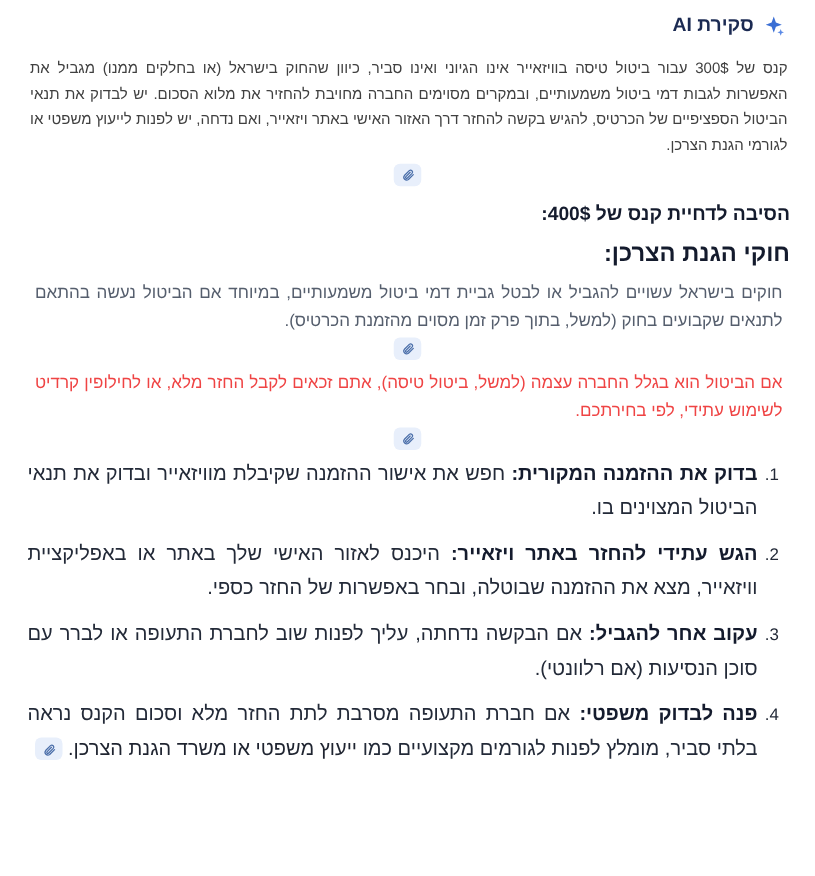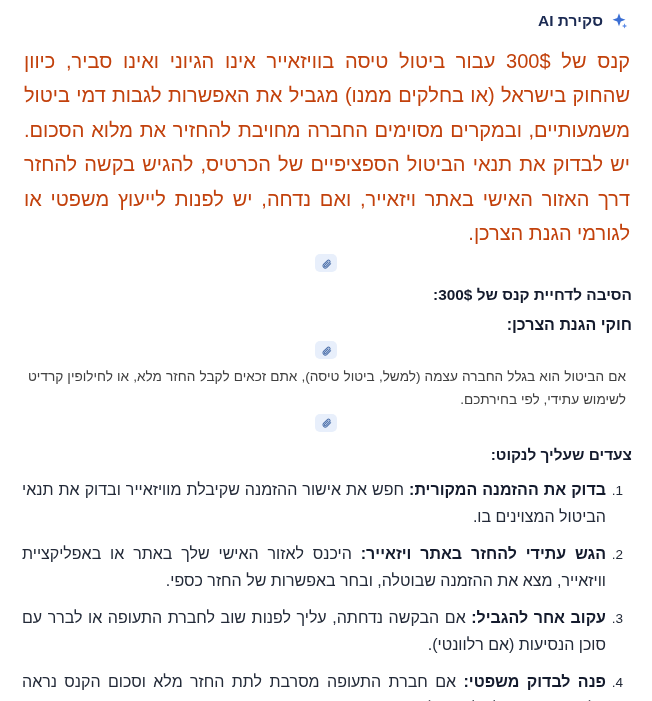--- a/index.html
+++ b/index.html
@@ -37,25 +37,25 @@
     letter-spacing: 0;
   }
   .spark-icon {
     display: inline-block;
     width: 18px;
     height: 18px;
     line-height: 0;
   }
   
   .para {
-    font-size: 20px;
+    font-size: 12px;
     line-height: 1.72;
     text-align: justify;
     text-align-last: right;
-    color: #c2410c;
+    color: #404040;
     margin: 0 0 4px 0;
   }
   .para.lead {
     padding: 0 4px 0 6px;
   }
   .para .money { direction: ltr; unicode-bidi: embed; }
 
   
   .clip-line {
     display: flex;
@@ -90,30 +90,30 @@
 
   
   h2.sec-title {
     font-size: 15.4px;
     font-weight: bold;
     color: #141b2d;
     margin: 14px 2px 12px 0;
     text-align: right;
   }
   h3.sub-title {
-    font-size: 16px;
+    font-size: 19px;
     font-weight: bold;
     color: #141b2d;
     margin: 10px 2px 7px 0;
     text-align: right;
   }
   .sub-body {
     font-size: 13.6px;
     line-height: 1.7;
-    color: #404040;
+    color: #ef4444;
     text-align: justify;
     text-align-last: right;
     margin: 0 8px 0 10px;
   }
   .sub-body.muted { color: #555e6d; }
 
   
   ol.steps {
     margin: 6px 0 0 0;
     padding: 0 26px 0 4px;
@@ -159,41 +159,41 @@
   <p class="para lead"><span>קנס של </span><span class="money">300$</span><span> עבור ביטול טיסה בוויזאייר אינו הגיוני ואינו סביר, כיוון שהחוק בישראל (או בחלקים ממנו) מגביל את האפשרות לגבות דמי ביטול משמעותיים, ובמקרים מסוימים החברה מחויבת להחזיר את מלוא הסכום. יש לבדוק את תנאי הביטול הספציפיים של הכרטיס, להגיש בקשה להחזר דרך האזור האישי באתר ויזאייר, ואם נדחה, יש לפנות לייעוץ משפטי או לגורמי הגנת הצרכן.</span></p>
 
   <div class="clip-line">
     <span class="clip-chip">
       <svg width="11" height="11" viewBox="0 0 24 24" fill="none" stroke="#4a6ea9" stroke-width="2.2" stroke-linecap="round" stroke-linejoin="round" aria-hidden="true">
         <path d="M21 12.5 L12.5 21 a5 5 0 0 1-7-7 L14 5.5 a3.4 3.4 0 0 1 4.8 4.8 L10.3 18.8 a1.8 1.8 0 0 1-2.5-2.5 L15.6 8.4"></path>
       </svg>
     </span>
   </div>
 
-  <h2 class="sec-title">הסיבה לדחיית קנס של 300$:</h2>
+  <h2 class="sec-title">הסיבה לדחיית קנס של 400$:</h2>
 
   <h3 class="sub-title">חוקי הגנת הצרכן:</h3>
+  <p class="sub-body muted">חוקים בישראל עשויים להגביל או לבטל גביית דמי ביטול משמעותיים, במיוחד אם הביטול נעשה בהתאם לתנאים שקבועים בחוק (למשל, בתוך פרק זמן מסוים מהזמנת הכרטיס).</p>
   <div class="clip-line">
     <span class="clip-chip">
       <svg width="11" height="11" viewBox="0 0 24 24" fill="none" stroke="#4a6ea9" stroke-width="2.2" stroke-linecap="round" stroke-linejoin="round" aria-hidden="true">
         <path d="M21 12.5 L12.5 21 a5 5 0 0 1-7-7 L14 5.5 a3.4 3.4 0 0 1 4.8 4.8 L10.3 18.8 a1.8 1.8 0 0 1-2.5-2.5 L15.6 8.4"></path>
       </svg>
     </span>
   </div>
 
   <p class="sub-body">אם הביטול הוא בגלל החברה עצמה (למשל, ביטול טיסה), אתם זכאים לקבל החזר מלא, או לחילופין קרדיט לשימוש עתידי, לפי בחירתכם.</p>
   <div class="clip-line">
     <span class="clip-chip">
       <svg width="11" height="11" viewBox="0 0 24 24" fill="none" stroke="#4a6ea9" stroke-width="2.2" stroke-linecap="round" stroke-linejoin="round" aria-hidden="true">
         <path d="M21 12.5 L12.5 21 a5 5 0 0 1-7-7 L14 5.5 a3.4 3.4 0 0 1 4.8 4.8 L10.3 18.8 a1.8 1.8 0 0 1-2.5-2.5 L15.6 8.4"></path>
       </svg>
     </span>
   </div>
 
-  <h2 class="sec-title">צעדים שעליך לנקוט:</h2>
 
   <ol class="steps">
     <li><span class="step-lead">בדוק את ההזמנה המקורית:</span><span> חפש את אישור ההזמנה שקיבלת מוויזאייר ובדוק את תנאי הביטול המצוינים בו.</span></li>
     <li><span class="step-lead">הגש עתידי להחזר באתר ויזאייר:</span><span> היכנס לאזור האישי שלך באתר או באפליקציית וויזאייר, מצא את ההזמנה שבוטלה, ובחר באפשרות של החזר כספי.</span></li>
     <li><span class="step-lead">עקוב אחר להגביל:</span><span> אם הבקשה נדחתה, עליך לפנות שוב לחברת התעופה או לברר עם סוכן הנסיעות (אם רלוונטי).</span></li>
     <li><span class="step-lead">פנה לבדוק משפטי:</span><span> אם חברת התעופה מסרבת לתת החזר מלא וסכום הקנס נראה בלתי סביר, מומלץ לפנות לגורמים מקצועיים כמו </span><span class="ext-link">ייעוץ משפטי או משרד הגנת הצרכן.</span><span class="clip-inline">
           <svg width="11" height="11" viewBox="0 0 24 24" fill="none" stroke="#4a6ea9" stroke-width="2.2" stroke-linecap="round" stroke-linejoin="round" aria-hidden="true">
             <path d="M21 12.5 L12.5 21 a5 5 0 0 1-7-7 L14 5.5 a3.4 3.4 0 0 1 4.8 4.8 L10.3 18.8 a1.8 1.8 0 0 1-2.5-2.5 L15.6 8.4"></path>
           </svg>
         </span></li>

